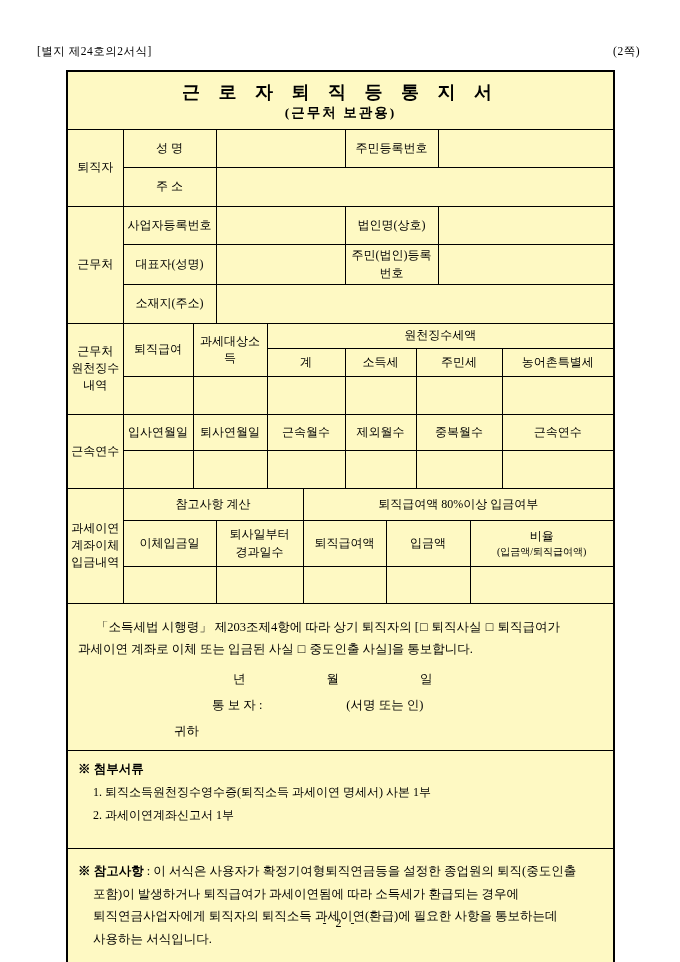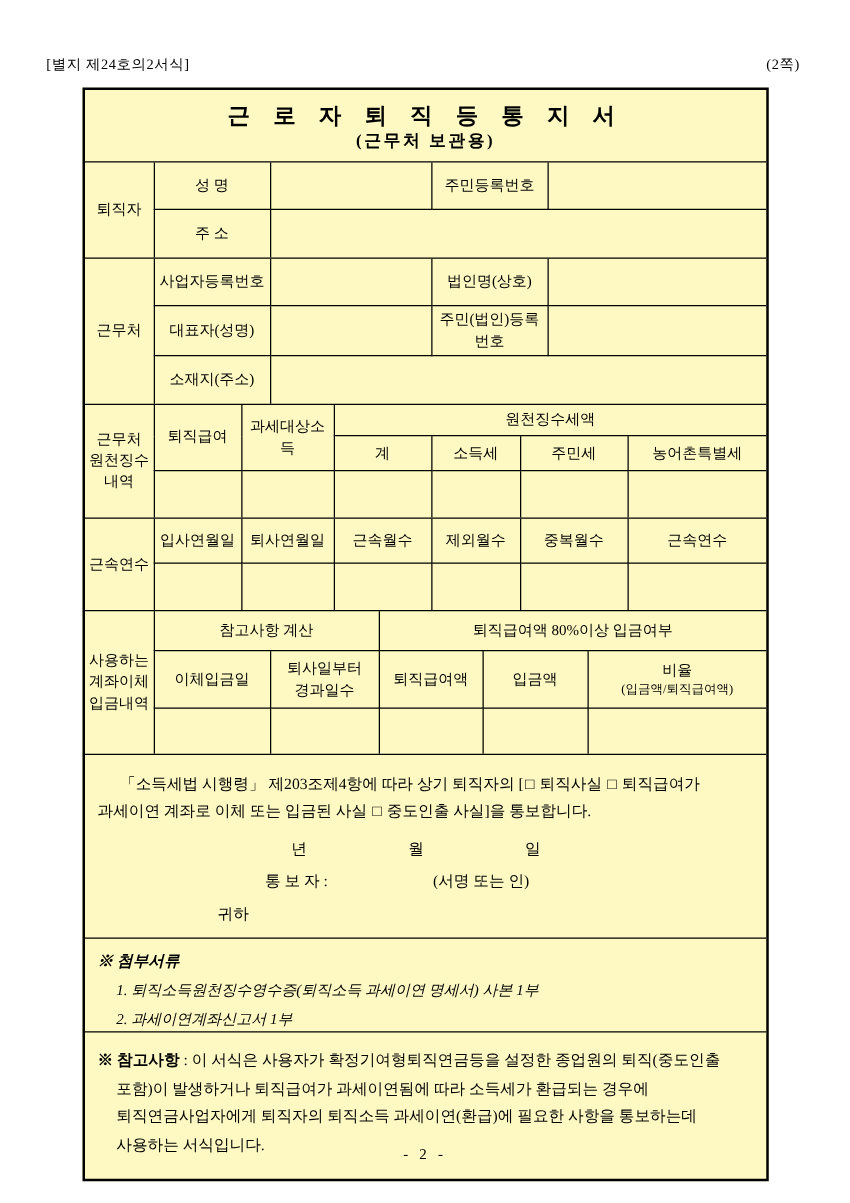--- a/index.html
+++ b/index.html
@@ -44,21 +44,21 @@
 
   .decl { padding: 8px 0 10px 0; font-size: 12.5px; }
   .decl-text {
     margin: 4px 10px 10px 10px; text-indent: 18px; line-height: 1.8;
     word-break: keep-all;
   }
   .decl-date { display: flex; padding-left: 165px; gap: 81px; margin-top: 8px; }
   .decl-notifier { display: flex; padding-left: 144px; gap: 84px; margin-top: 9px; }
   .decl-recipient { padding-left: 94px; margin-top: 9px; margin-left: 12px; }
 
-  .attach { padding: 9px 10px 1px 10px; font-size: 12px; line-height: 1.5; font-style: italic; }
+  .attach { padding: 9px 10px 24px 10px; font-size: 12px; line-height: 1.5; }
   .attach-heading { font-weight: bold; font-size: 12.5px; }
   .attach-item { padding-left: 15px; margin-top: 5px; }
 
   .notes { padding: 11px 12px 16px 10px; font-size: 12.5px; }
   .notes p { margin: 0; padding-left: 15px; text-indent: -15px; line-height: 1.8; word-break: keep-all; }
   .notes-heading { font-weight: bold; }
 
   .page-footer {
     position: absolute; top: 916px; left: 0; width: 100%;
     text-align: center; font-size: 12px; letter-spacing: 3px;
@@ -215,21 +215,21 @@
         <colgroup>
             <col style="width:55px">
             <col style="width:93px">
             <col style="width:87px">
             <col style="width:83px">
             <col style="width:84px">
             <col>
           </colgroup>
         <tbody>
             <tr style="height:32px">
-          <td rowspan="3">사용하는
+          <td rowspan="3">과세이연
 계좌이체
 입금내역</td>
           <td colspan="2">참고사항 계산</td>
           <td colspan="3">퇴직급여액 80%이상 입금여부</td>
         </tr>
         <tr style="height:46px">
           <td>이체입금일</td>
           <td>퇴사일부터
 경과일수</td>
           <td>퇴직급여액</td>

